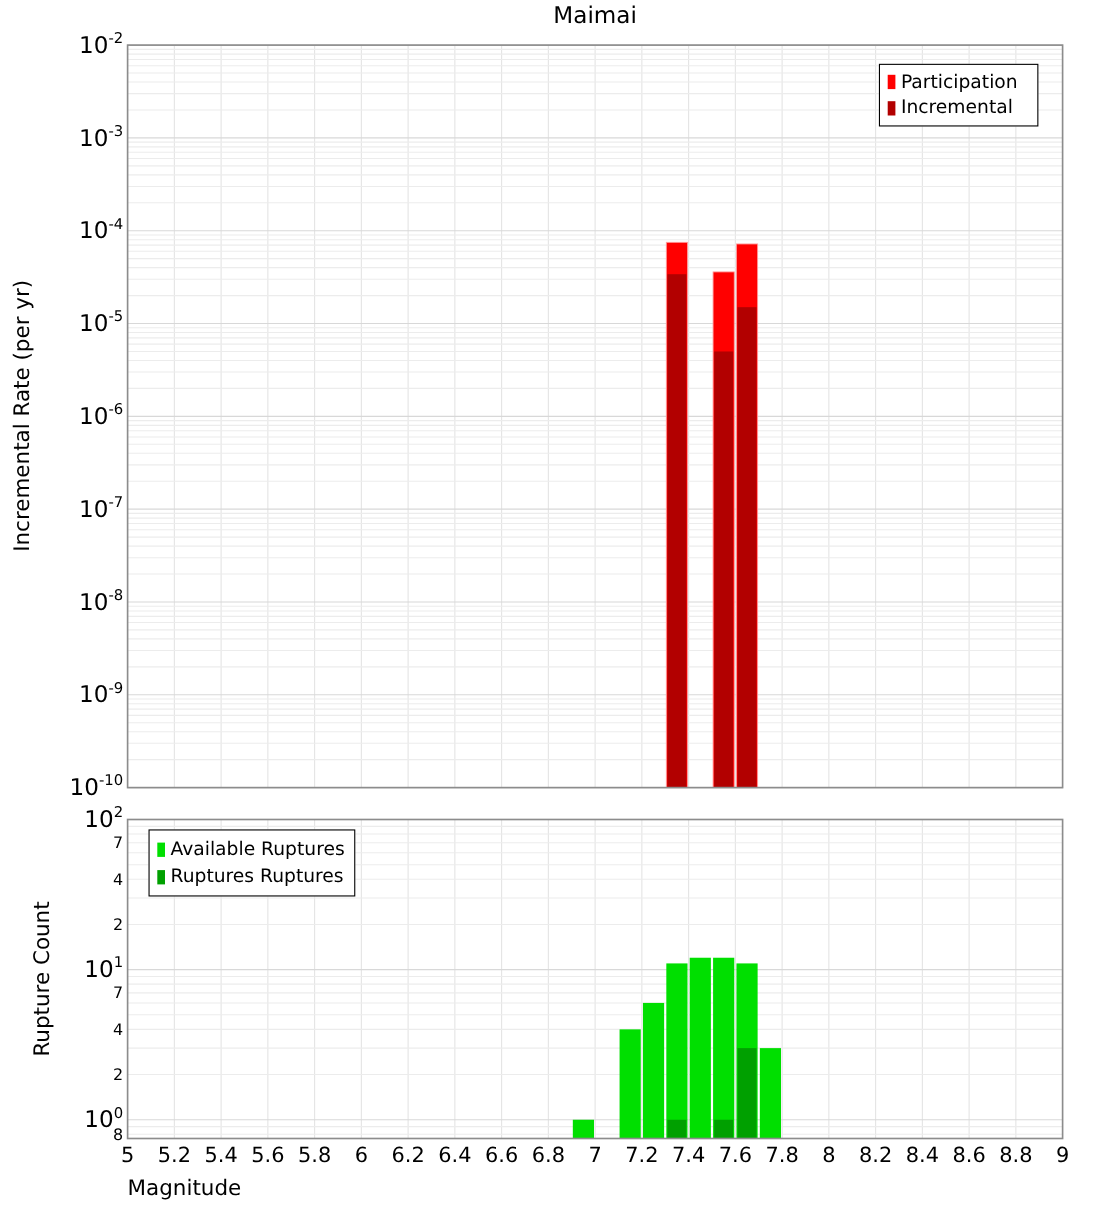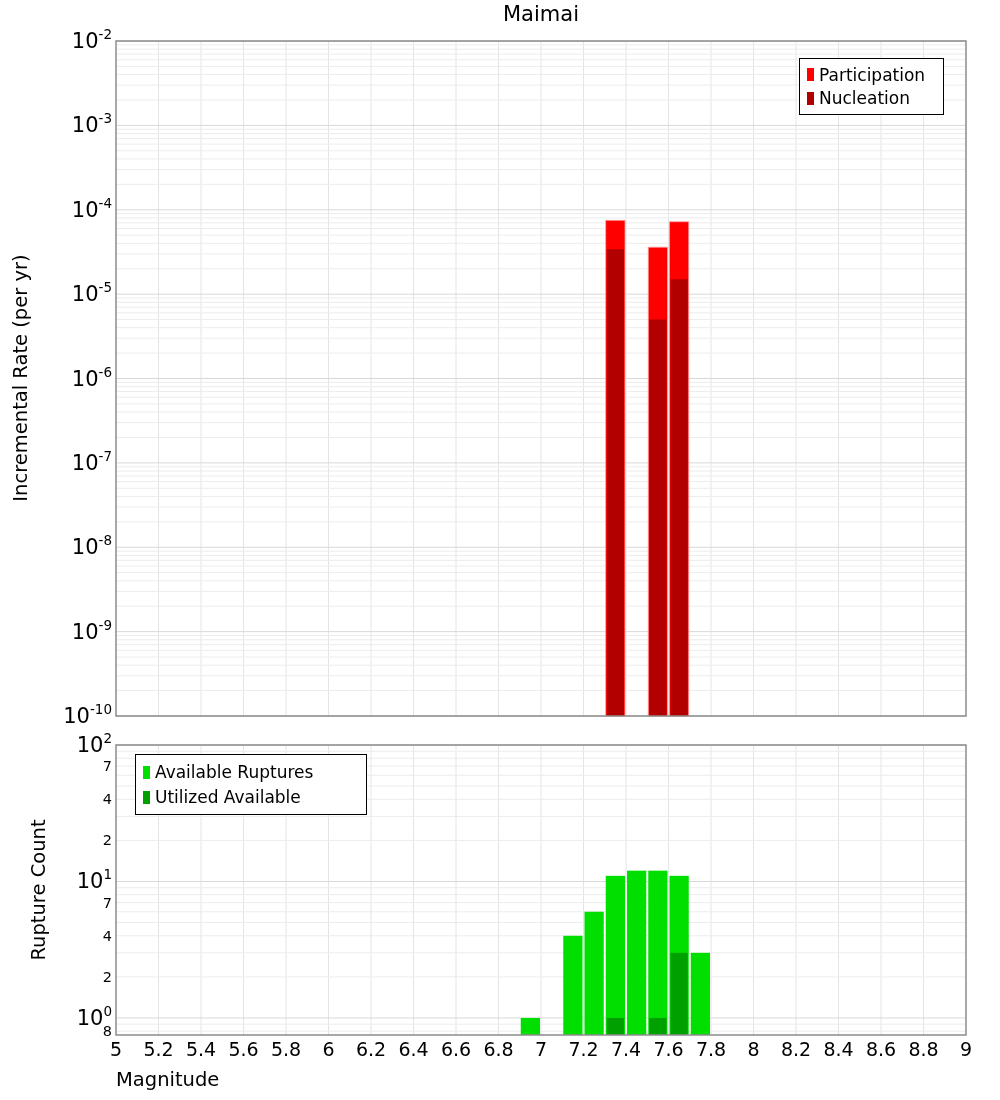--- a/index.html
+++ b/index.html
@@ -28,21 +28,21 @@
   }
   .legend{
     position:absolute;
     background:#ffffff;
     border:1.6px solid #000000;
     box-sizing:border-box;
     display:flex;flex-direction:column;justify-content:space-evenly;
     padding:2px 6px 2px 7px;
   }
   .legend-top{left:799px;top:58px;width:145px;height:57px;}
-  .legend-bottom{left:135px;top:754px;width:232px;height:61px;}
+  .legend-bottom{left:135px;top:754px;width:188px;height:61px;}
   .legend-row{display:flex;align-items:center;gap:5px;}
   .swatch{width:7px;height:13px;flex:0 0 auto;display:inline-block;}
   .legend-label{font-size:17px;white-space:nowrap;}
 </style>
 </head>
 <body>
 
 <div class="fig">
 
   <svg id="plot" width="1000" height="1100">
@@ -245,28 +245,28 @@
   <div class="overlay y-title y-title-2">Rupture Count</div>
   <div class="overlay x-title">Magnitude</div>
 
   <div class="legend legend-top">
     <div class="legend-row">
       <span class="swatch" style="background: rgb(255, 0, 0);"></span>
       <span class="legend-label">Participation</span>
     </div>
     <div class="legend-row">
       <span class="swatch" style="background: rgb(178, 0, 0);"></span>
-      <span class="legend-label">Nucleation</span>
+      <span class="legend-label">Incremental</span>
     </div>
   </div>
 
   <div class="legend legend-bottom">
     <div class="legend-row">
       <span class="swatch" style="background: rgb(0, 223, 0);"></span>
       <span class="legend-label">Available Ruptures</span>
     </div>
     <div class="legend-row">
       <span class="swatch" style="background: rgb(0, 160, 0);"></span>
-      <span class="legend-label">Utilized Available</span>
+      <span class="legend-label">Ruptures Ruptures</span>
     </div>
   </div>
 
 </div>
 
 </body></html>

